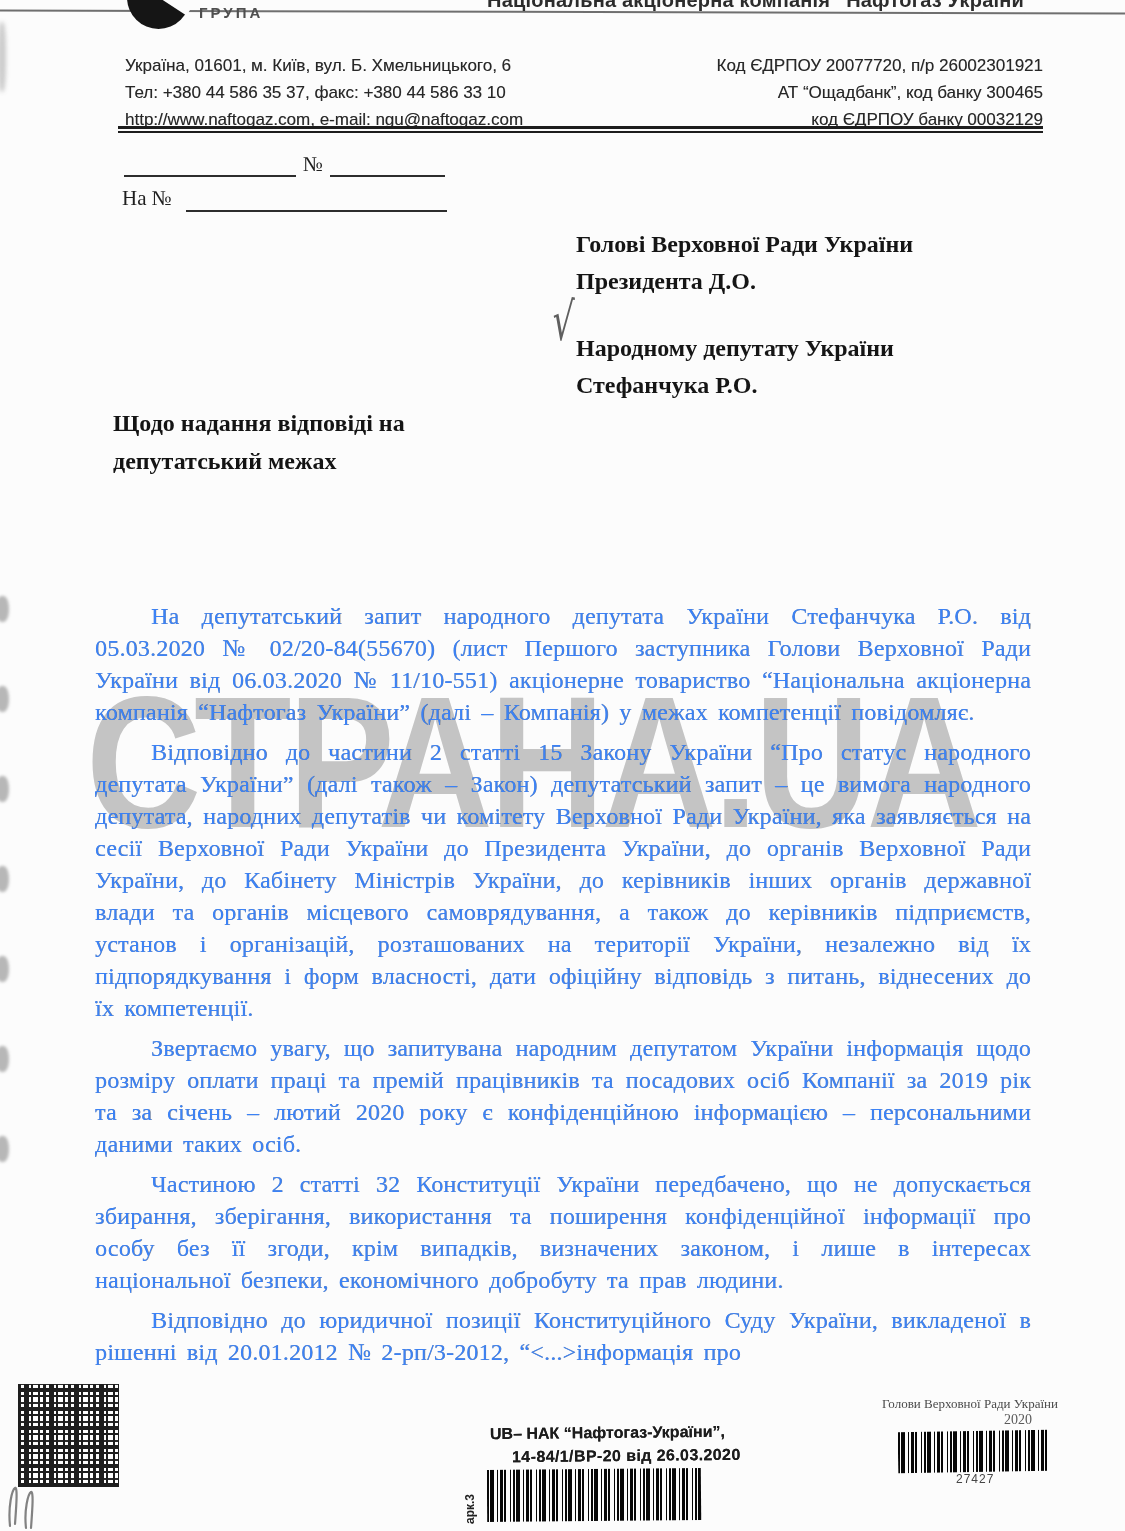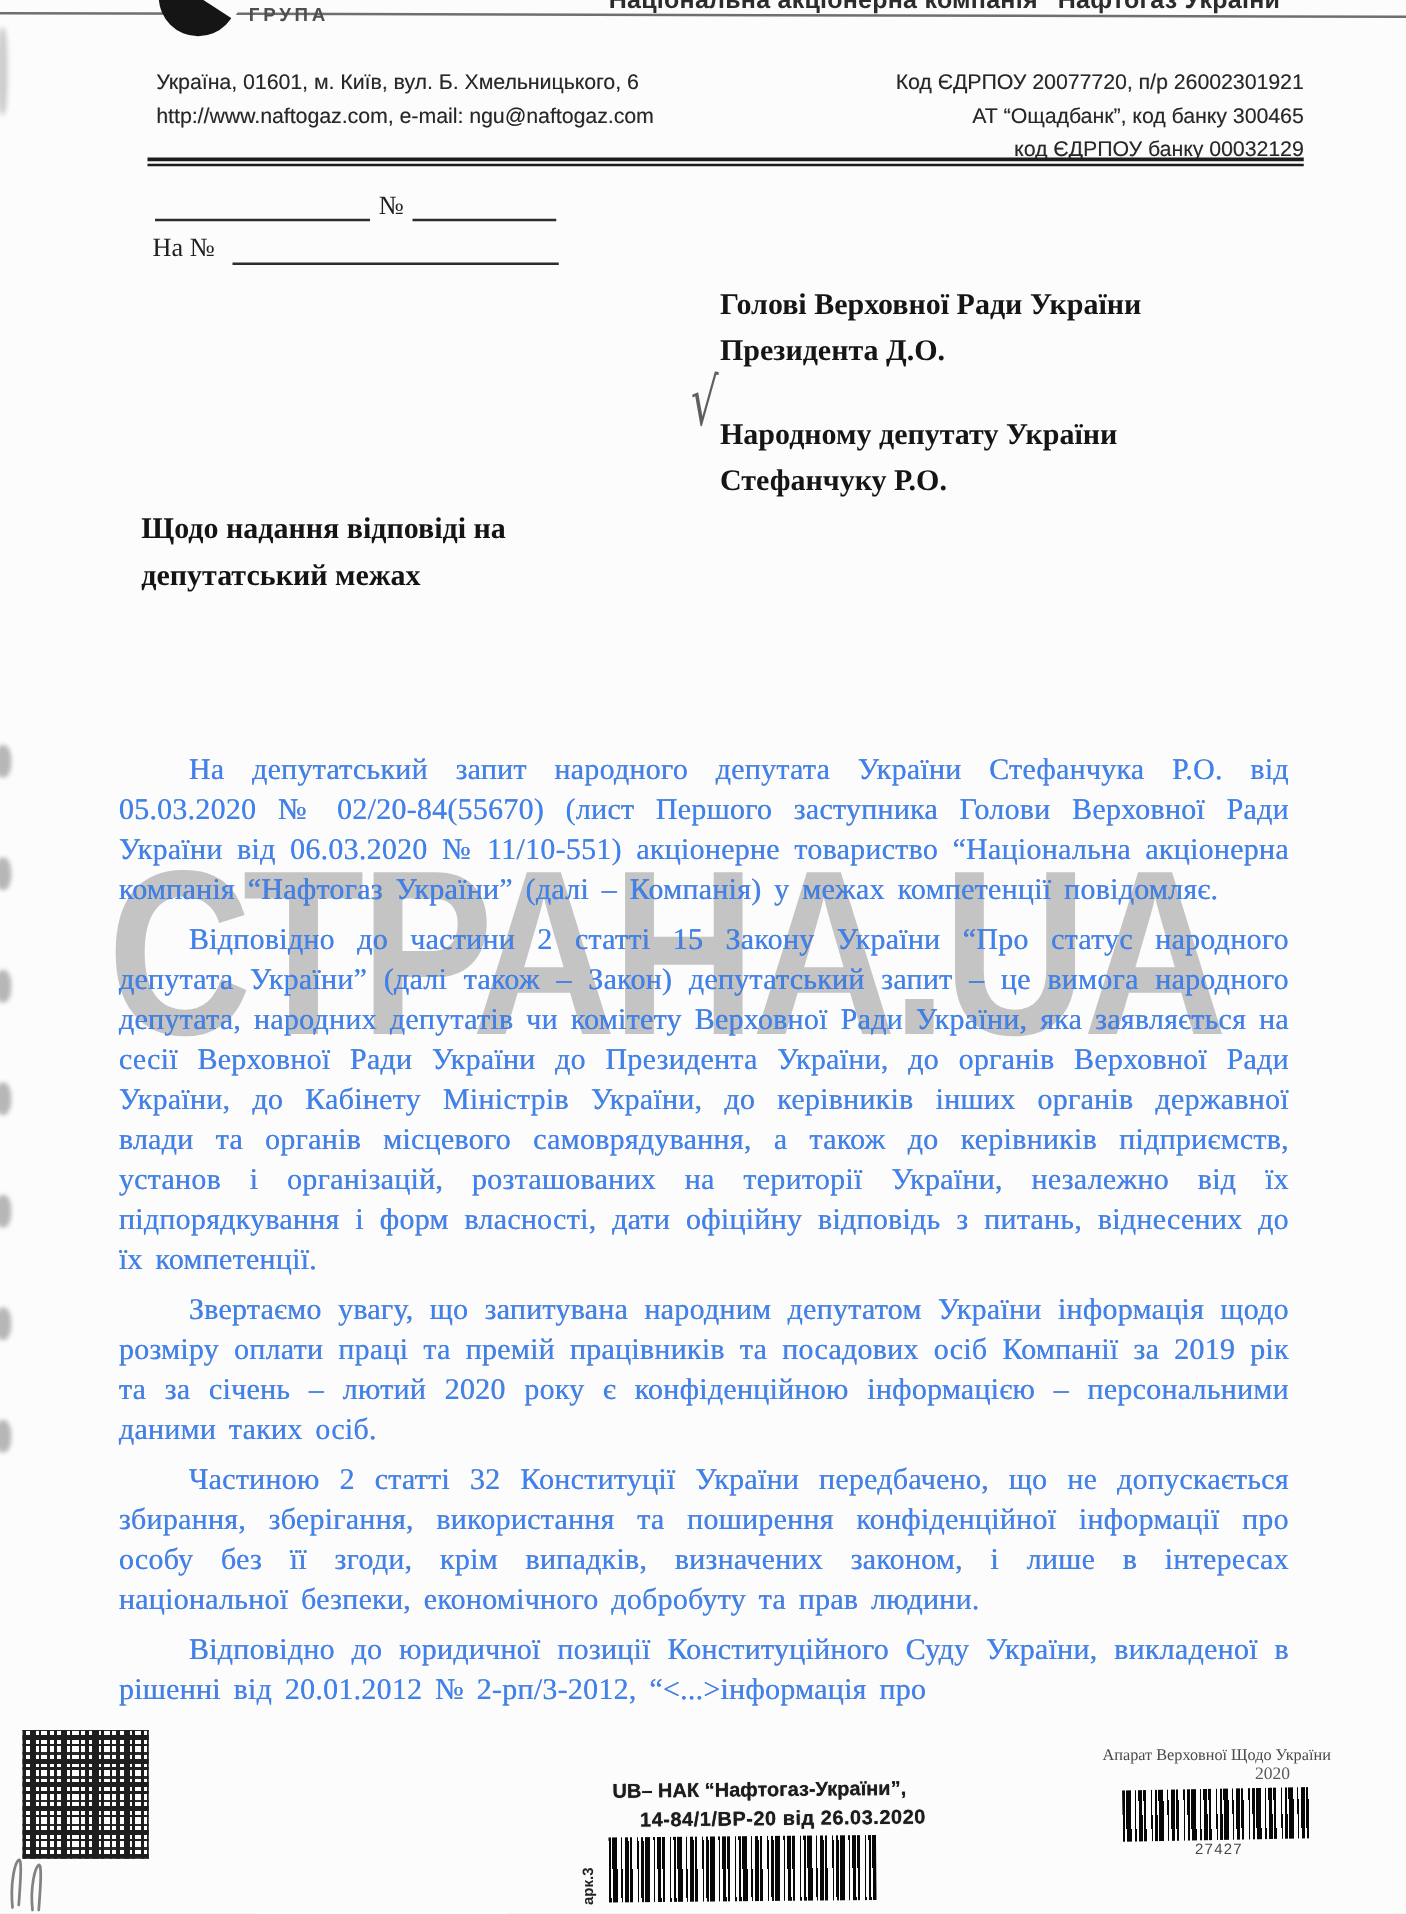--- a/index.html
+++ b/index.html
@@ -91,62 +91,63 @@
 <div class="page">
 
   <div class="top-line"></div>
   <div class="logo-circle"></div>
   <div class="logo-notch"></div>
   <div class="logo-label">ГРУПА</div>
   <div class="company-top">Національна акціонерна компанія “Нафтогаз України”</div>
 
   <div class="contact left">
     <div>Україна, 01601, м. Київ, вул. Б. Хмельницького, 6</div>
+    <div>Тел: +380 44 586 35 37,  факс: +380 44 586 33 10</div>
     <div>http://www.naftogaz.com, e-mail: ngu@naftogaz.com</div>
   </div>
   <div class="contact right">
     <div>Код ЄДРПОУ 20077720, п/р 26002301921</div>
     <div>АТ “Ощадбанк”, код банку 300465</div>
     <div>код ЄДРПОУ банку 00032129</div>
   </div>
   <div class="double-rule"></div>
 
   <div class="blank-line" style="left:124px; top:157px; width:172px; height:18px;"></div>
   <div class="ref-label" style="left:303px; top:152px;">№</div>
   <div class="blank-line" style="left:330px; top:157px; width:115px; height:18px;"></div>
   <div class="ref-label" style="left:122px; top:186px;">На №</div>
   <div class="blank-line" style="left:186px; top:192px; width:261px; height:18px;"></div>
 
   <div class="addressee">
     <div>Голові Верховної Ради України</div>
     <div>Президента Д.О.</div>
     <div class="addr-gap"></div>
     <div>Народному депутату України</div>
-    <div>Стефанчуку Р.О.</div>
+    <div>Стефанчука Р.О.</div>
   </div>
   <div class="tick">√</div>
 
   <div class="subject">Щодо надання відповіді на депутатський межах</div>
 
   <div class="watermark">СТРАНА.UA</div>
 
   <div class="body">
     <p>На депутатський запит народного депутата України Стефанчука Р.О. від 05.03.2020 № 02/20-84(55670) (лист Першого заступника Голови Верховної Ради України від 06.03.2020 № 11/10-551) акціонерне товариство “Національна акціонерна компанія “Нафтогаз України” (далі – Компанія) у межах компетенції повідомляє.</p>
     <p>Відповідно до частини 2 статті 15 Закону України “Про статус народного депутата України” (далі також – Закон) депутатський запит – це вимога народного депутата, народних депутатів чи комітету Верховної Ради України, яка заявляється на сесії Верховної Ради України до Президента України, до органів Верховної Ради України, до Кабінету Міністрів України, до керівників інших органів державної влади та органів місцевого самоврядування, а також до керівників підприємств, установ і організацій, розташованих на території України, незалежно від їх підпорядкування і форм власності, дати офіційну відповідь з питань, віднесених до їх компетенції.</p>
     <p>Звертаємо увагу, що запитувана народним депутатом України інформація щодо розміру оплати праці та премій працівників та посадових осіб Компанії за 2019 рік та за січень – лютий 2020 року є конфіденційною інформацією – персональними даними таких осіб.</p>
     <p>Частиною 2 статті 32 Конституції України передбачено, що не допускається збирання, зберігання, використання та поширення конфіденційної інформації про особу без її згоди, крім випадків, визначених законом, і лише в інтересах національної безпеки, економічного добробуту та прав людини.</p>
     <p>Відповідно до юридичної позиції Конституційного Суду України, викладеної в рішенні від 20.01.2012 № 2-рп/3-2012, “&lt;...&gt;інформація про</p>
   </div>
 
   <div class="stamp stamp-c1">UB–  НАК “Нафтогаз-України”,</div>
   <div class="stamp stamp-c2">14-84/1/ВР-20 від 26.03.2020</div>
   <div class="sheet-label">арк.3</div>
   <div class="barcode barcode-main"></div>
 
-  <div class="stamp stamp-r1">Апарат Верховної Щодо України</div>
+  <div class="stamp stamp-r1">Голови Верховної Ради України</div>
   <div class="stamp stamp-r2">2020</div>
   <div class="barcode barcode-right"></div>
   <div class="barcode-num">27427</div>
 
   <div class="qr"></div>
 
   <svg class="squiggle" width="52" height="56" viewBox="0 0 52 56">
     <path d="M8 50 C6 30 10 14 13 12 C16 10 14 34 13 48 M24 52 C22 34 26 18 29 16 C32 15 30 38 29 52" fill="none" stroke="#5a5a5a" stroke-width="2.2" stroke-linecap="round" opacity="0.75"></path>
   </svg>
   <div class="sm-top"></div>

